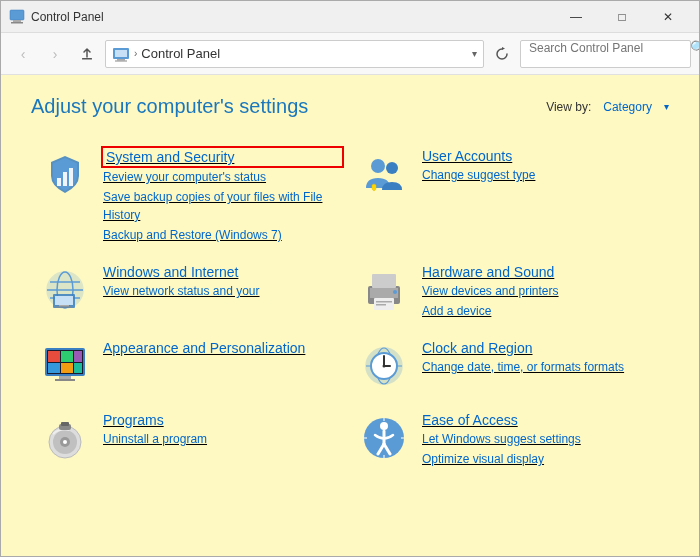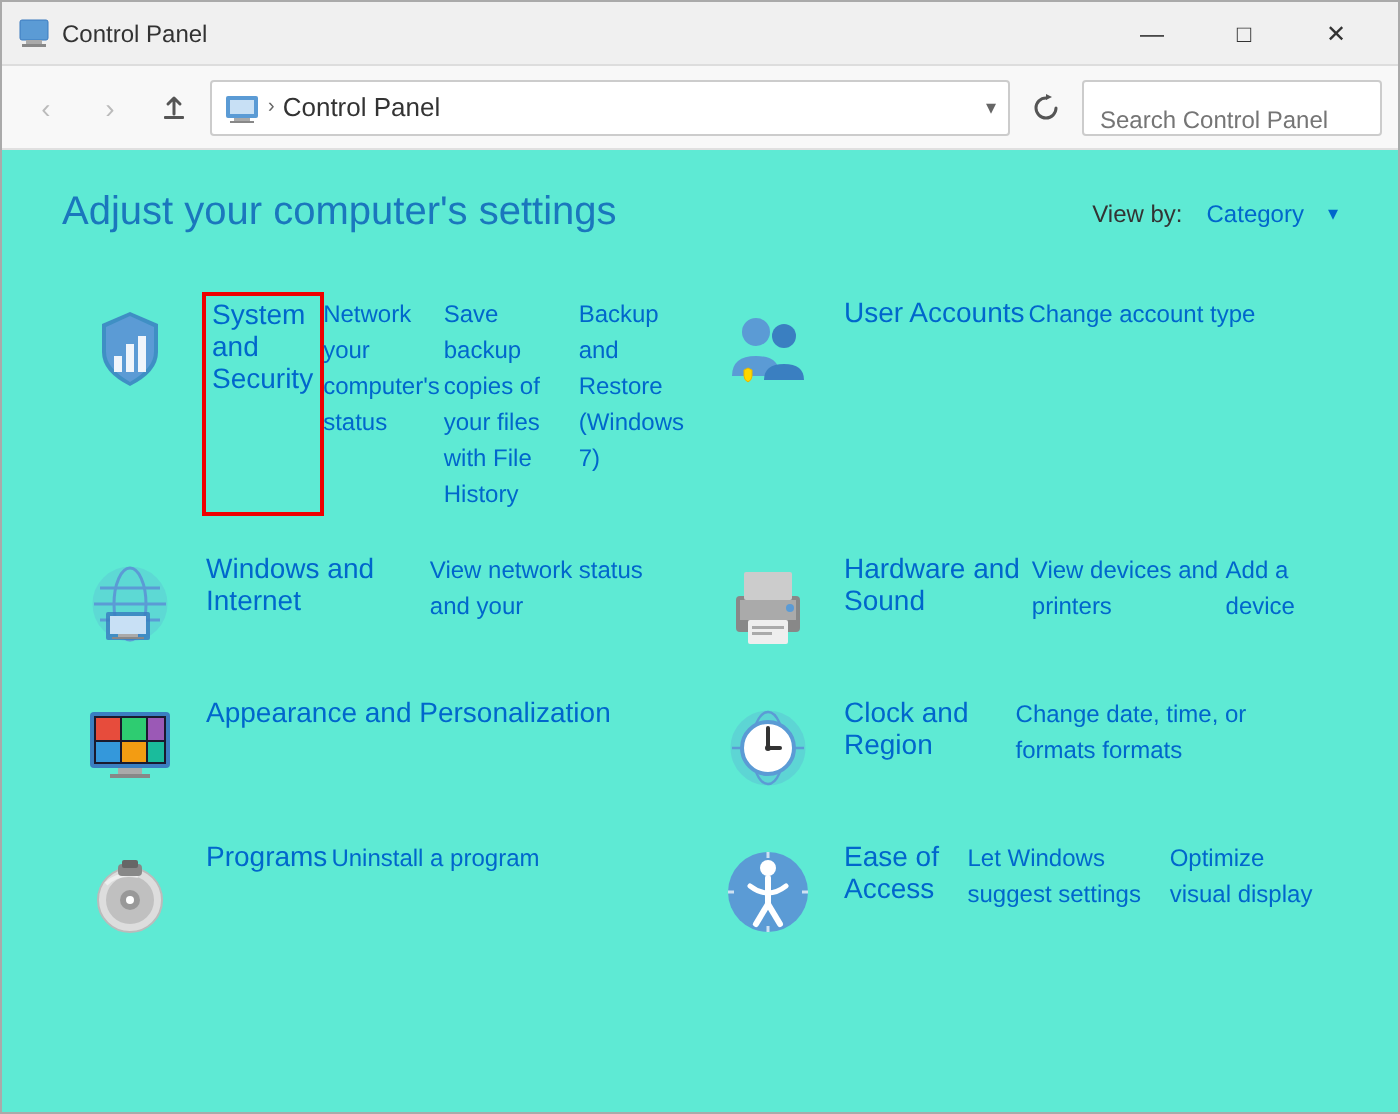--- a/index.html
+++ b/index.html
@@ -121,47 +121,47 @@
       cursor: pointer;
       color: #666;
       font-size: 14px;
       border: none;
       background: transparent;
       border-radius: 2px;
     }
 
     .search-bar {
       display: flex;
-      align-items: flex-start;
+      align-items: flex-end;
       background: #fff;
       border: 1px solid #ccc;
       border-radius: 2px;
       height: 28px;
       padding: 12px 8px;
-      width: 150px;
+      width: 171px;
       gap: 6px;
     }
     .search-bar input {
       border: none;
       outline: none;
       font-size: 12px;
       color: #999;
       flex: 1;
       background: transparent;
     }
     .search-icon {
       color: #666;
       font-size: 13px;
     }
 
     
     .main-content {
       flex: 1;
       padding: 20px 30px;
-      background: #5eead4;
+      background: #fef9c3;
       overflow: auto;
     }
 
     .page-header {
       display: flex;
       justify-content: space-between;
       align-items: center;
       margin-bottom: 20px;
     }
     .page-title {
@@ -204,22 +204,23 @@
       width: 52px;
       height: 52px;
       flex-shrink: 0;
       display: flex;
       align-items: center;
       justify-content: center;
     }
 
     .category-info {
       display: flex;
-      flex-direction: row;
+      flex-direction: column;
       gap: 2px;
+      text-decoration: underline;
     }
 
     .category-title {
       font-size: 14px;
       color: #0066cc;
       cursor: pointer;
       text-decoration: none;
     }
     .category-title.highlighted {
       outline: 2px solid #e00;
@@ -314,41 +315,41 @@
           <path d="M24 6 L38 12 L38 26 Q38 36 24 43 Q10 36 10 26 L10 12 Z" fill="#3a7fc1" opacity="0.85"></path>
           <path d="M24 8 L36 13.5 L36 26 Q36 34 24 41 Q12 34 12 26 L12 13.5 Z" fill="#5b9bd5"></path>
 
           <rect x="16" y="28" width="4" height="8" fill="#fff" opacity="0.9"></rect>
           <rect x="22" y="22" width="4" height="14" fill="#fff" opacity="0.9"></rect>
           <rect x="28" y="18" width="4" height="18" fill="#fff" opacity="0.9"></rect>
         </svg>
       </div>
       <div class="category-info">
         <a class="category-title highlighted">System and Security</a>
-        <span class="category-sub">Network your computer's status</span>
+        <span class="category-sub">Review your computer's status</span>
         <span class="category-sub">Save backup copies of your files with File History</span>
         <span class="category-sub">Backup and Restore (Windows 7)</span>
       </div>
     </div>
 
     <div class="category-item">
       <div class="category-icon icon-users">
         <svg width="48" height="48" viewBox="0 0 48 48">
 
           <circle cx="18" cy="16" r="7" fill="#5b9bd5"></circle>
           <path d="M6 38 Q6 28 18 28 Q30 28 30 38 Z" fill="#5b9bd5"></path>
           <circle cx="32" cy="18" r="6" fill="#3a7fc1"></circle>
           <path d="M22 40 Q22 32 32 32 Q42 32 42 40 Z" fill="#3a7fc1"></path>
 
           <path d="M14 34 L16 35 L16 38 Q16 40 14 41 Q12 40 12 38 L12 35 Z" fill="#ffd700" stroke="#e6b800" stroke-width="0.5"></path>
         </svg>
       </div>
       <div class="category-info">
         <a class="category-title">User Accounts</a>
-        <span class="category-sub">Change account type</span>
+        <span class="category-sub">Change suggest type</span>
       </div>
     </div>
 
     <div class="category-item">
       <div class="category-icon icon-network">
         <svg width="48" height="48" viewBox="0 0 48 48">
 
           <circle cx="24" cy="24" r="18" fill="#5b9bd5" opacity="0.2" stroke="#5b9bd5" stroke-width="1.5"></circle>
           <ellipse cx="24" cy="24" rx="8" ry="18" fill="none" stroke="#5b9bd5" stroke-width="1.5"></ellipse>
           <line x1="6" y1="24" x2="42" y2="24" stroke="#5b9bd5" stroke-width="1.5"></line>

